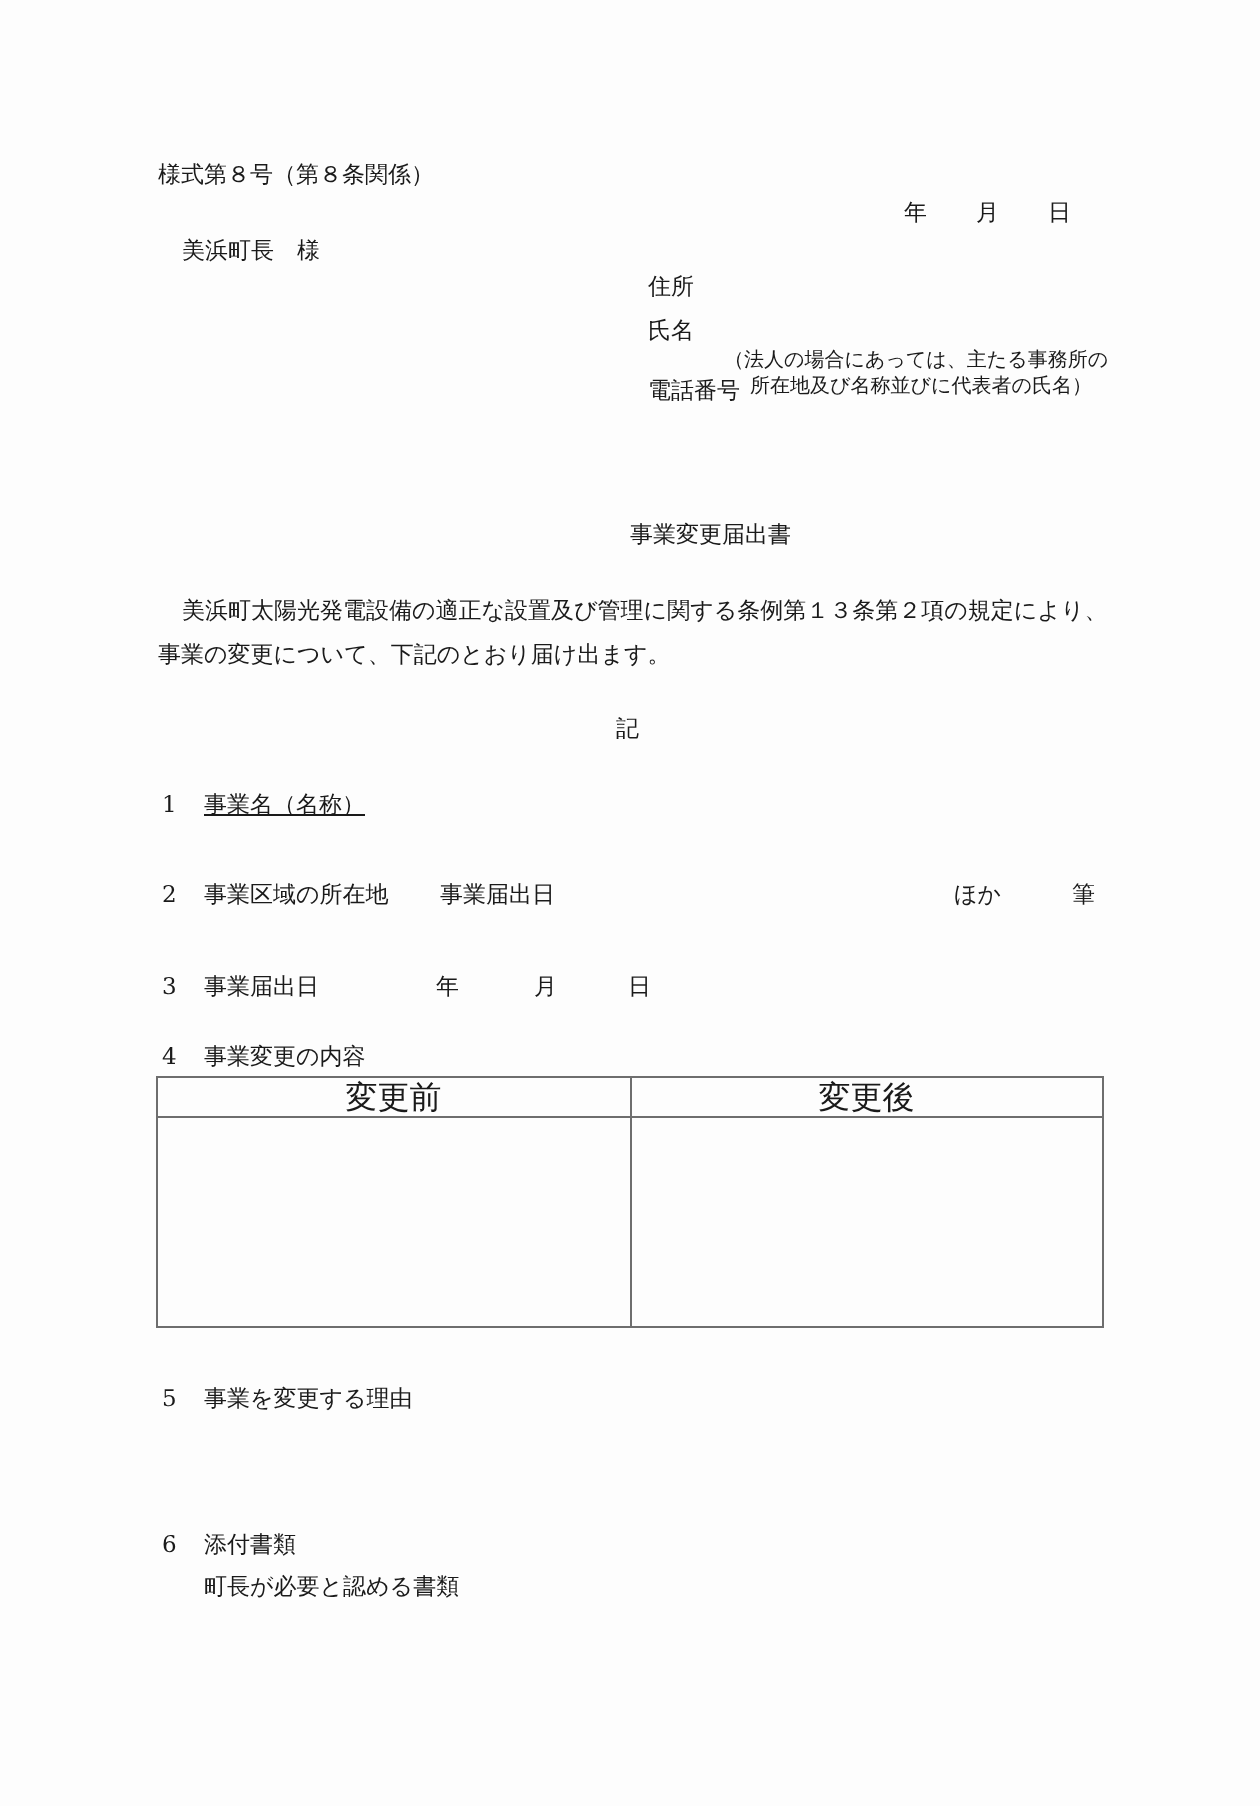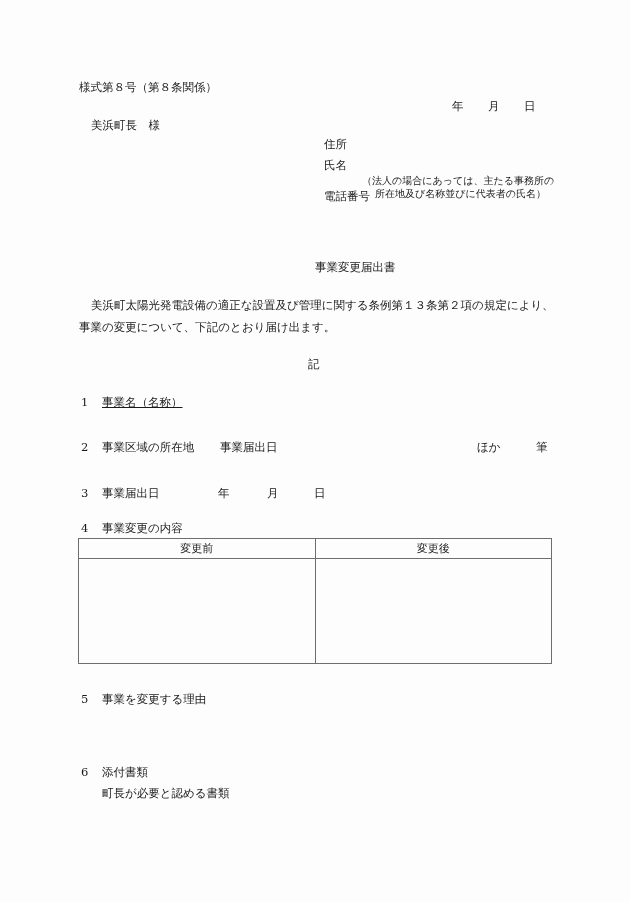--- a/index.html
+++ b/index.html
@@ -30,21 +30,21 @@
     table.change-table th,
     table.change-table td {
       border: 1.5px solid #6e6e6e;
       padding: 0;
       font-weight: normal;
     }
     table.change-table th {
       height: 19px;
       text-align: center;
       vertical-align: middle;
-      font-size: 11px;
+      font-size: 16px;
     }
     table.change-table td {
       height: 104px;
     }
   </style>
 </head>
 <body>
 
 <div class="abs" style="left:79px; top:82px;">様式第８号（第８条関係）</div>
 

